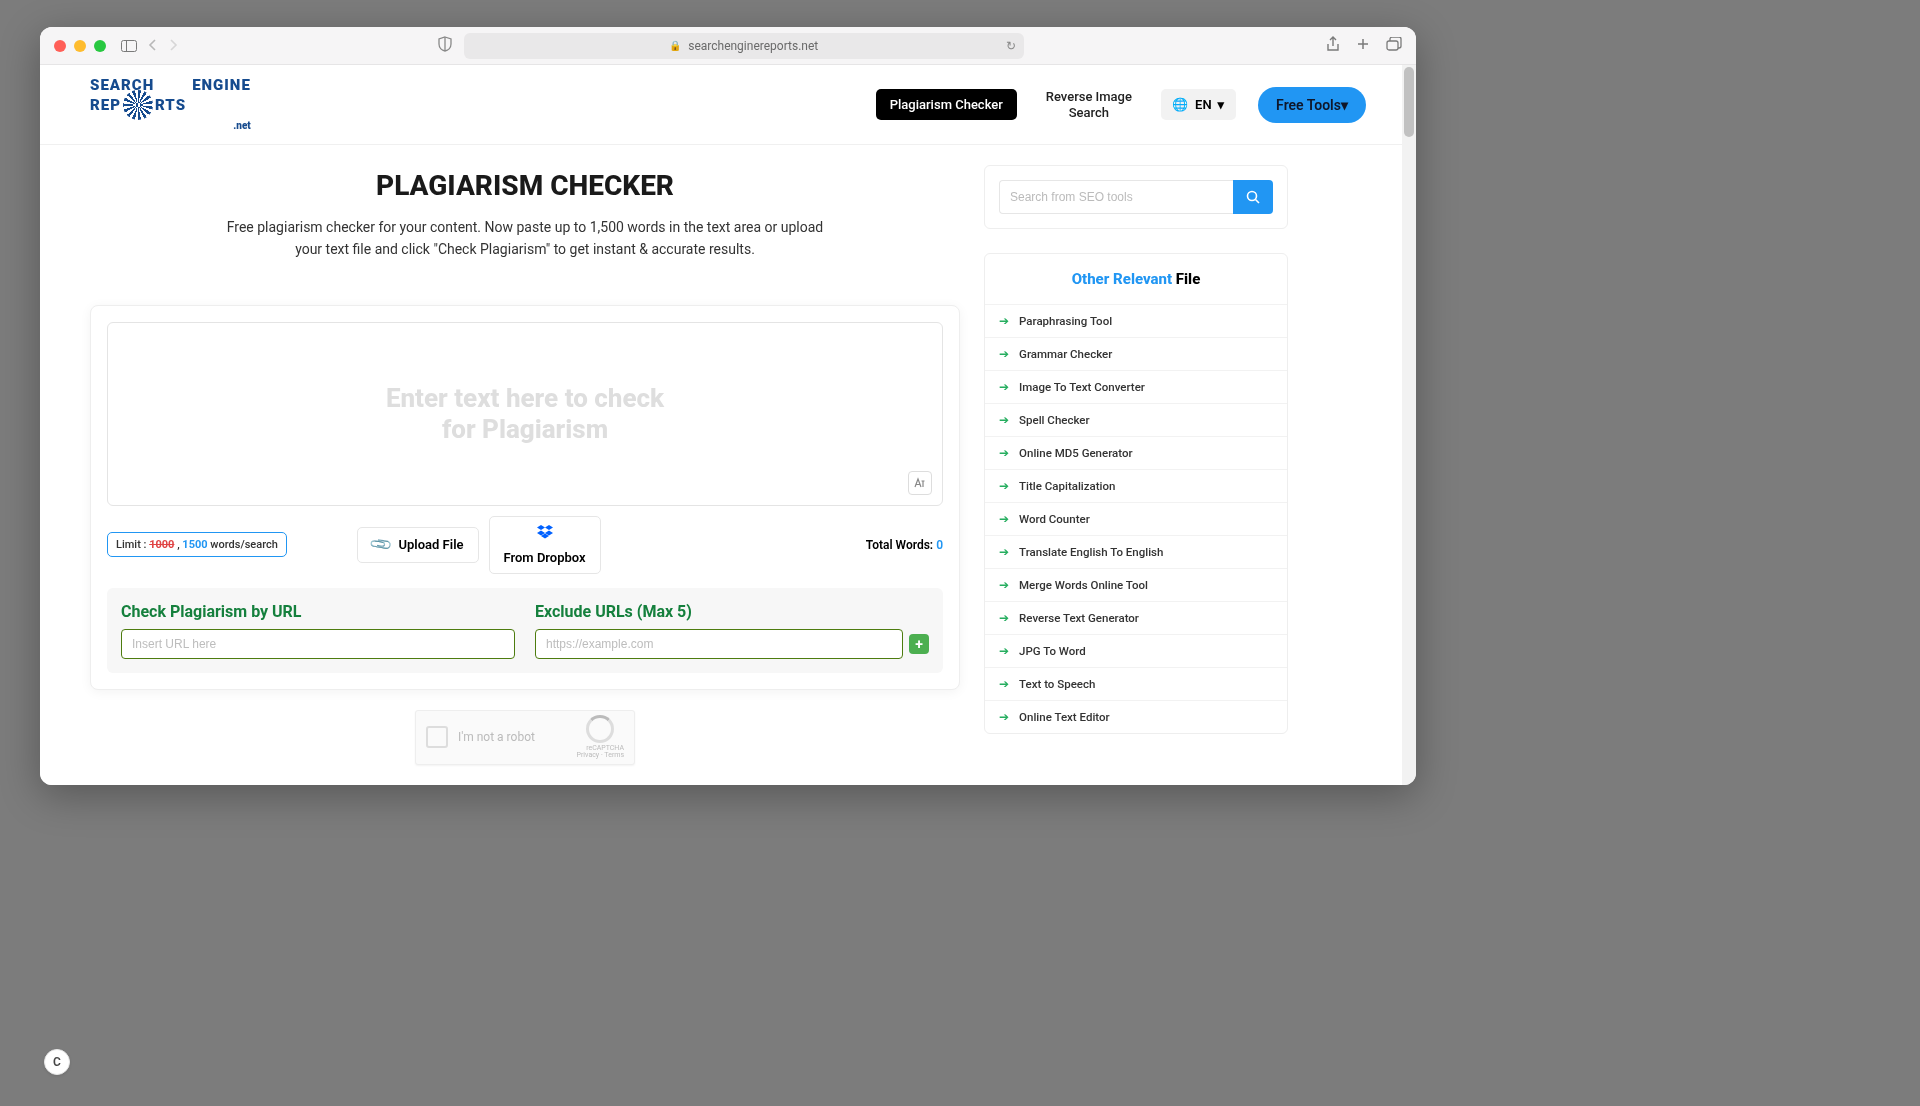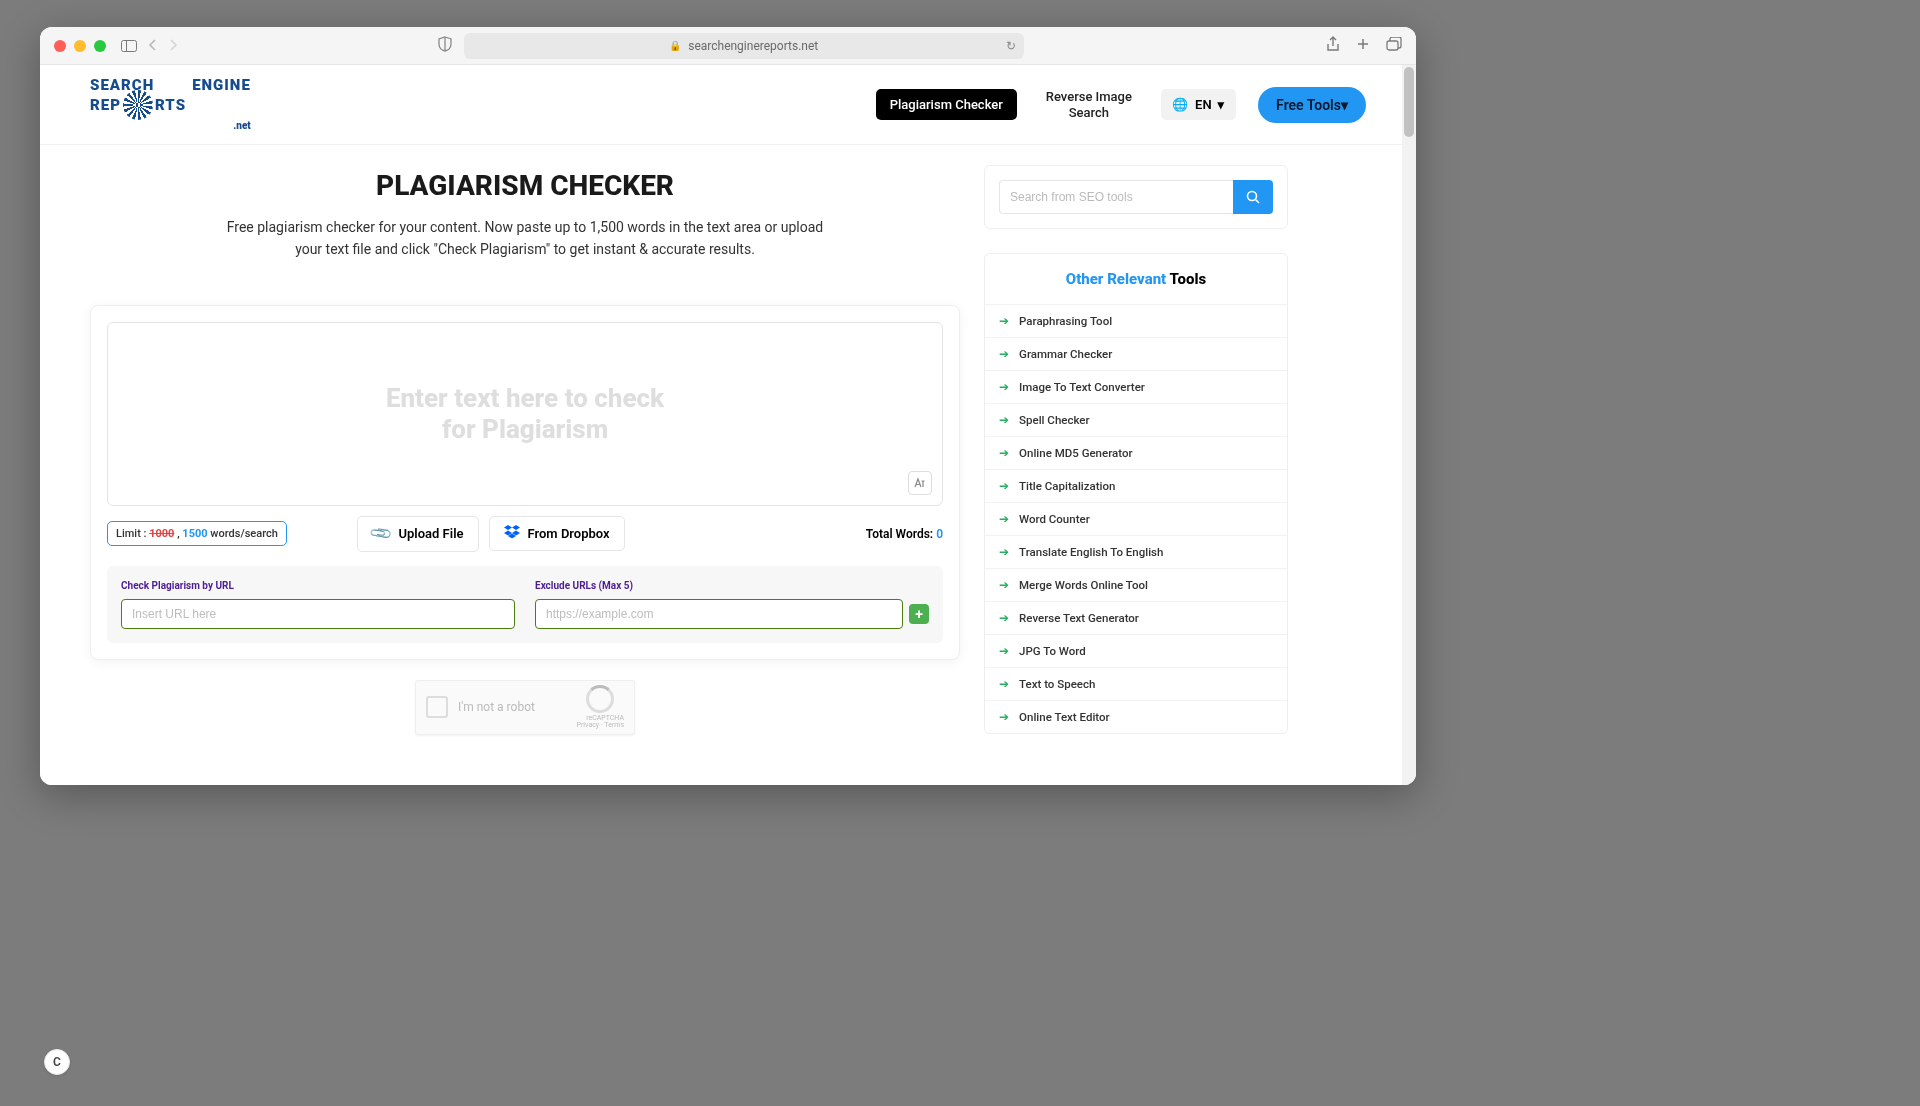--- a/index.html
+++ b/index.html
@@ -176,30 +176,30 @@
   .limit-box .new { color: #2196f3; font-weight: 700; }
   .upload-btn {
     border: 1px solid #e6e6e6; border-radius: 5px; padding: 8px 14px;
     background:#fff;
     display: flex; align-items: center; gap: 8px; font-size: 13px; font-weight: 600;
     margin-left: 60px;
   }
   .dropbox-btn {
     border: 1px solid #e6e6e6; border-radius: 5px; padding: 8px 14px;
     background:#fff;
-    display: flex; align-items: center; gap: 8px; font-size: 13px; font-weight: 600;
+    display: flex; align-items: center; gap: 8px; font-size: 13px; font-weight: 600; flex-direction: column;
   }
   .clip-icon { color: #2196f3; transform: rotate(-40deg); font-size:15px; }
   .dropbox-icon { color: #0061ff; }
   .total-words { margin-left: auto; font-size: 12px; font-weight: 600; }
   .total-words .count { color: #2196f3; }
 
   .url-section { background: #f7f7f7; border-radius: 6px; margin-top: 14px; padding: 14px; display: flex; gap: 20px; }
   .url-group { flex: 1; }
-  .url-label { font-size: 10px; font-weight: 700; color: #4c1d95; margin-bottom: 8px; }
+  .url-label { font-size: 16px; font-weight: 700; color: #15803d; margin-bottom: 8px; }
   .url-input-wrap { display: flex; gap: 6px; }
   .url-input {
     flex: 1; border: 1px solid #4d7c0f; background:#fff; border-radius: 4px;
     height: 30px; padding: 0 10px; font-size: 12px;
   }
   .url-input::placeholder { color:#bdbdbd; }
   .add-url-btn {
     width: 20px; height: 20px; background: #4caf50; border-radius: 4px;
     color: #fff; display: flex; align-items: center; justify-content: center;
     font-size: 14px; font-weight: 700; align-self: center;
@@ -407,21 +407,21 @@
             <div class="search-btn">
               <svg width="14" height="14" viewBox="0 0 14 14">
                   <circle cx="6" cy="6" r="4.5" fill="none" stroke="currentColor" stroke-width="1.6"></circle>
                   <line x1="9.5" y1="9.5" x2="13" y2="13" stroke="currentColor" stroke-width="1.6"></line>
                 </svg>
             </div>
           </div>
 
           <div class="tools-card">
             <div class="tools-header">
-              <span class="blue">Other Relevant</span><span> Tools</span>
+              <span class="blue">Other Relevant</span><span> File</span>
             </div>
             <div id="tools-list">
                 <div class="tool-item">
                   <span class="tool-arrow">➔</span>
                   <span>Paraphrasing Tool</span>
                 </div>
                 <div class="tool-item">
                   <span class="tool-arrow">➔</span>
                   <span>Grammar Checker</span>
                 </div>

